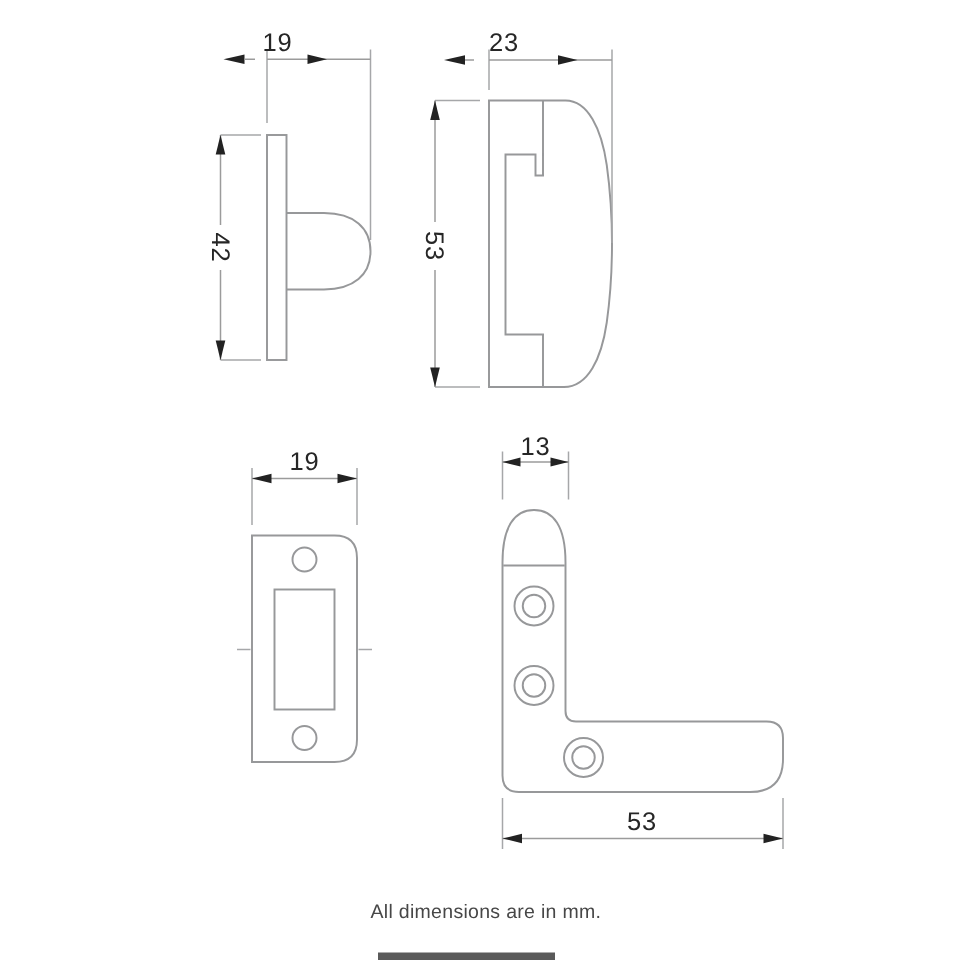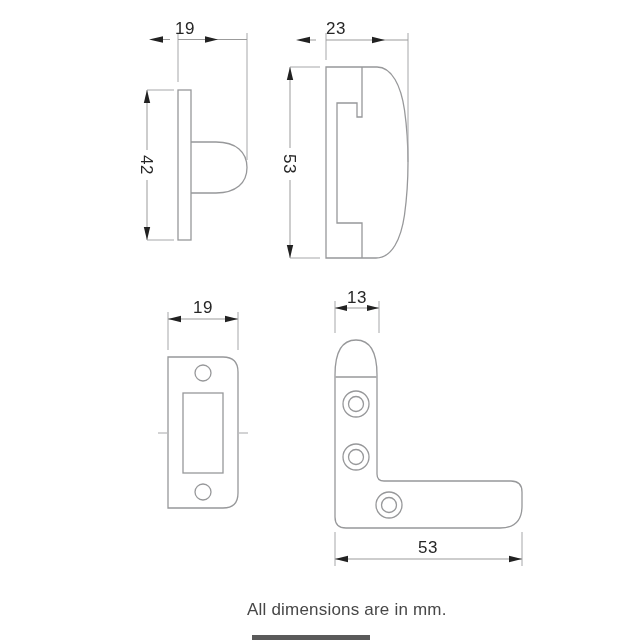--- a/index.html
+++ b/index.html
@@ -29,21 +29,21 @@
   .dimtext {
     font-family: "Liberation Sans", sans-serif;
     font-size: 17px;
     fill: #262626;
     letter-spacing: 0.5px;
   }
   .caption {
     position: absolute;
     top: 600px;
     left: 247px;
-    font-size: 17px;
+    font-size: 13px;
     color: #474747;
     letter-spacing: 0.2px;
     white-space: nowrap;
   }
   .bottom-bar {
     position: absolute;
     left: 252px;
     top: 635px;
     width: 118px;
     height: 5px;

